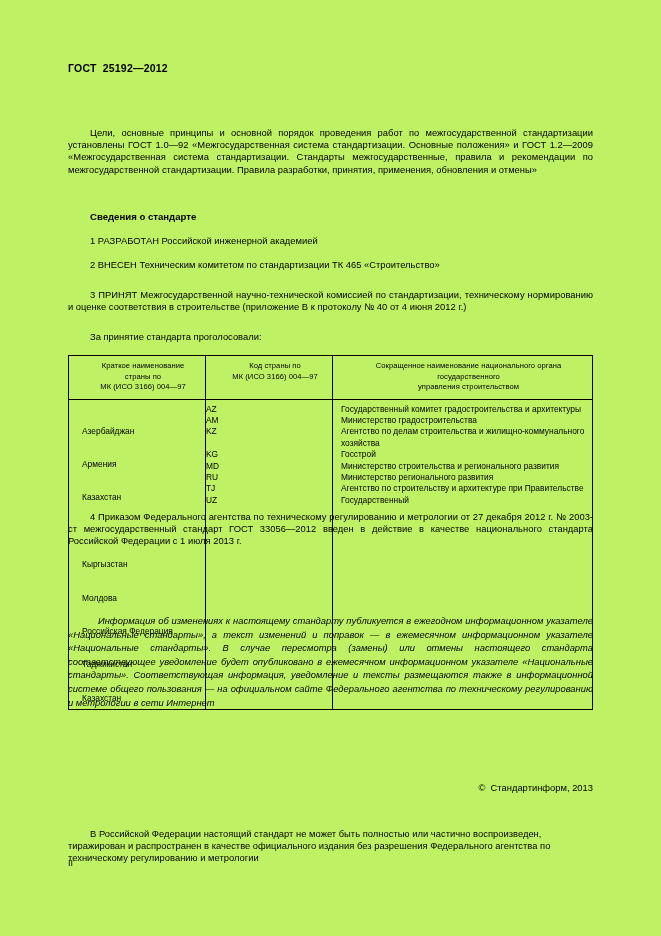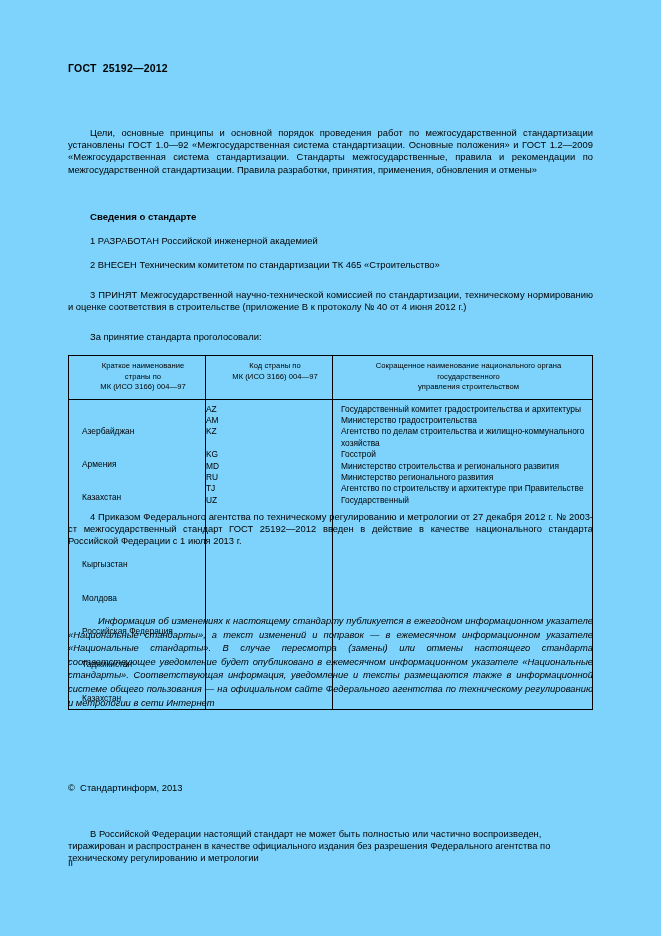--- a/index.html
+++ b/index.html
@@ -10,21 +10,21 @@
   }
   body {
     font-family: "Liberation Sans", sans-serif;
     color: #000000;
     -webkit-font-smoothing: none;
   }
   .page {
     position: relative;
     width: 661px;
     height: 936px;
-    background: #7dd3fc;
+    background: #bef264;
     overflow: hidden;
     box-sizing: border-box;
   }
 
   
   .running-head {
     position: absolute;
     left: 68px;
     top: 62px;
     font-size: 10.5px;
@@ -128,20 +128,21 @@
   .c-code    .cell-list li { text-align: left; }
   .c-org     .cell-list li { padding-left: 8px; white-space: normal; }
   li.spacer { height: 11.35px; }
 
   
   .copyright {
     position: absolute;
     left: 68px;
     top: 782px;
     width: 525px;
+    text-align: right;
     font-size: 9.4px;
     white-space: pre;
   }
 
   
   .folio {
     position: absolute;
     left: 68px;
     top: 858px;
     font-size: 9px;
@@ -228,21 +229,21 @@
               <li>Министерство строительства и регионального развития</li>
               <li>Министерство регионального развития</li>
               <li>Агентство по строительству и архитектуре при Правительстве</li>
               <li>Государственный</li>
             </ul>
         </td>
       </tr>
     </tbody>
   </table>
 
-  <div class="para" style="top:511px; text-indent:22px;">4  Приказом Федерального агентства по техническому регулированию и метрологии от 27 декабря 2012 г. № 2003-ст межгосударственный стандарт ГОСТ 25192—2012 введен в действие в качестве национального стандарта Российской Федерации с 1 июля 2013 г.</div>
+  <div class="para" style="top:511px; text-indent:22px;">4  Приказом Федерального агентства по техническому регулированию и метрологии от 27 декабря 2012 г. № 2003-ст межгосударственный стандарт ГОСТ 33056—2012 введен в действие в качестве национального стандарта Российской Федерации с 1 июля 2013 г.</div>
 
 
   <div class="italic-block" style="top:614px;">Информация об изменениях к настоящему стандарту публикуется в ежегодном информационном указателе «Национальные стандарты», а текст изменений и поправок — в ежемесячном информационном указателе «Национальные стандарты». В случае пересмотра (замены) или отмены настоящего стандарта соответствующее уведомление будет опубликовано в ежемесячном информационном указателе «Национальные стандарты». Соответствующая информация, уведомление и тексты размещаются также в информационной системе общего пользования — на официальном сайте Федерального агентства по техническому регулированию и метрологии в сети Интернет</div>
 
   <div class="copyright">©  Стандартинформ, 2013</div>
 
   <div class="para nojust" style="top:828px; text-indent:22px;">В  Российской Федерации настоящий стандарт не может быть полностью или частично воспроизведен, тиражирован и распространен в качестве официального издания без разрешения Федерального агентства по техническому регулированию и метрологии</div>
 
   <div class="folio">II</div>
 

